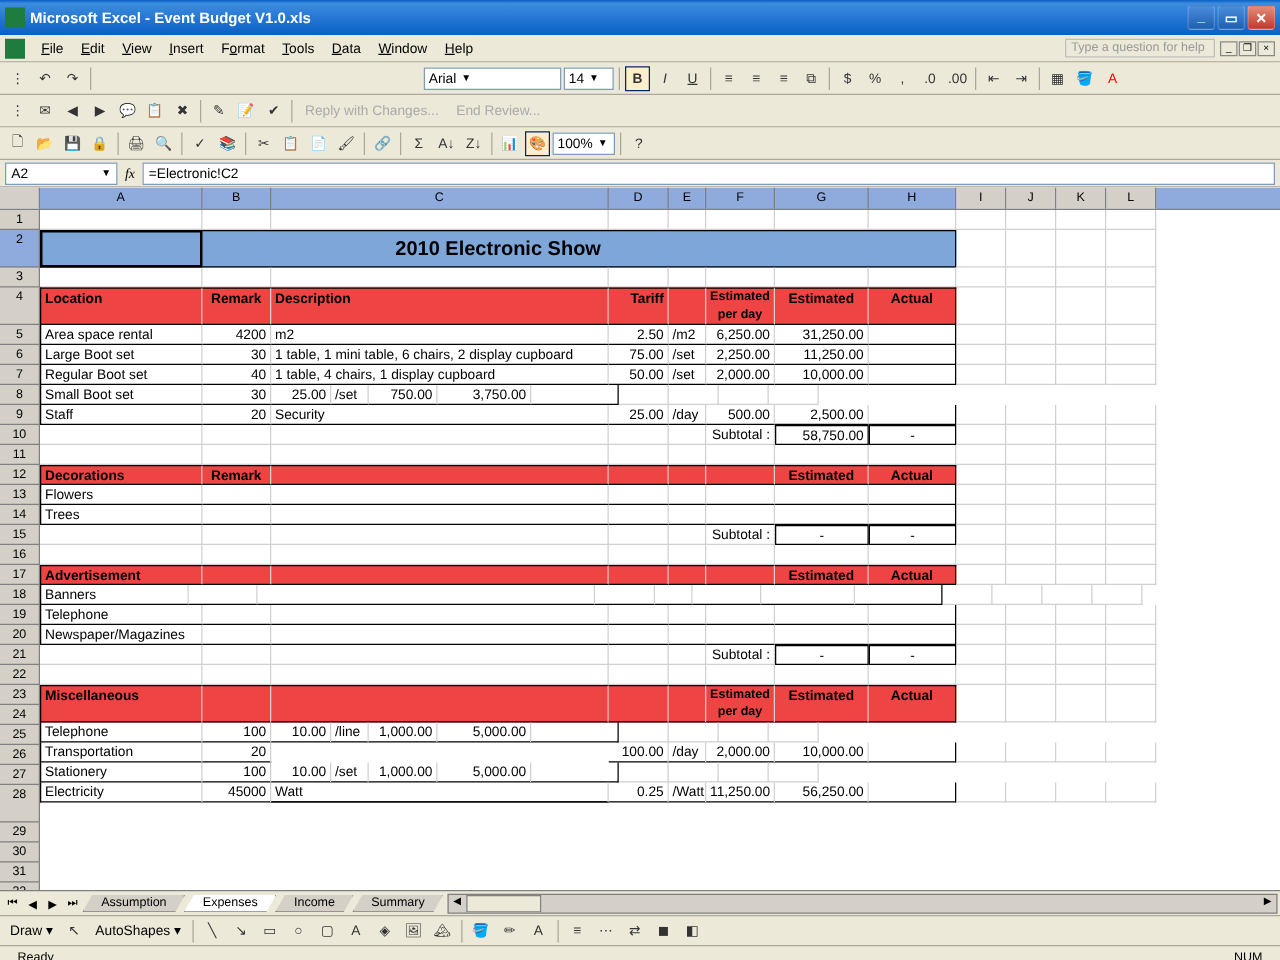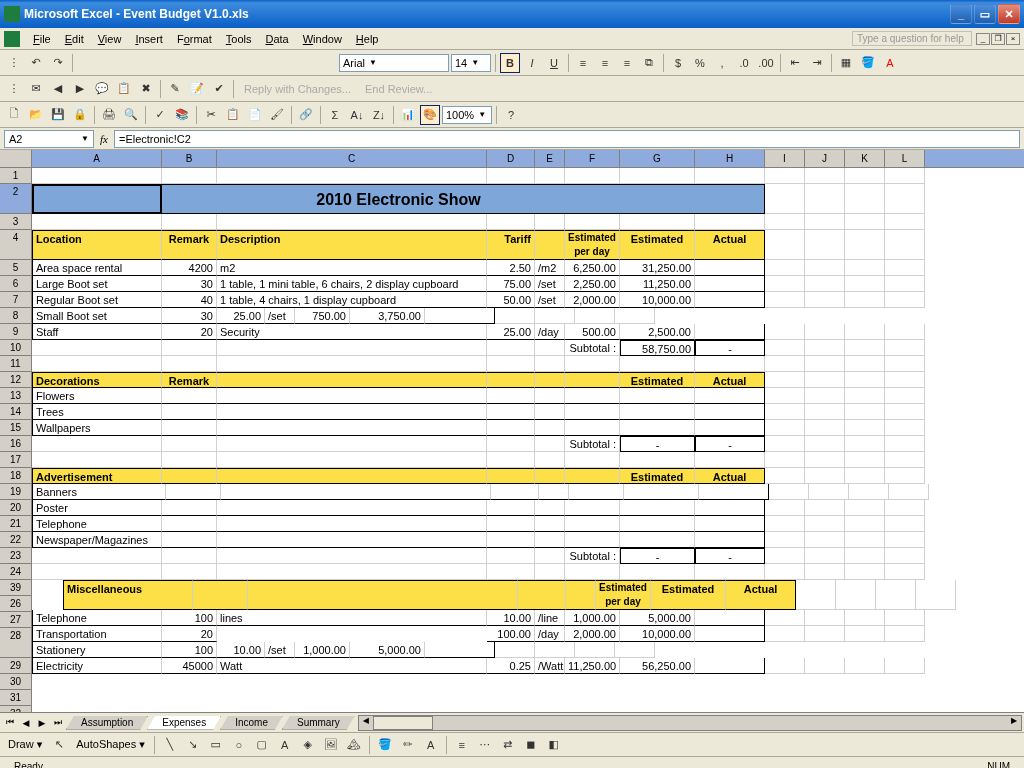--- a/index.html
+++ b/index.html
@@ -40,21 +40,21 @@
 .cell-row { display: flex; height: 16px; }
 .cell-row.tall { height: 30px; }
 .cell { border-right: 1px solid #d0d0d0; border-bottom: 1px solid #d0d0d0; padding: 0 3px; font-size: 11px; line-height: 16px; overflow: hidden; white-space: nowrap; }
 .cell.num { text-align: right; }
 .cell.ctr { text-align: center; }
 .cell.b { border: 1px solid #000; }
 .cell.bb { border-bottom: 1px solid #000; }
 .cell.bl { border-left: 1px solid #000; }
 .cell.br1 { border-right: 1px solid #000; }
 .title-cell { background: #7ea6d8; font-weight: bold; font-size: 16px; text-align: center; line-height: 30px; border: 1px solid #000; }
-.hdr-cell { background: #fde047; font-weight: bold; border-top: 1px solid #000; border-bottom: 1px solid #000; }
+.hdr-cell { background: #ef4444; font-weight: bold; border-top: 1px solid #000; border-bottom: 1px solid #000; }
 .sel-cell { border: 2px solid #000; position: absolute; pointer-events: none; }
 .sheet-tabs { background: #ece9d8; height: 20px; display: flex; align-items: center; border-top: 1px solid #808080; padding: 0 2px; }
 .tab-nav { width: 16px; height: 16px; display: flex; align-items: center; justify-content: center; cursor: pointer; font-size: 9px; }
 .sheet-tab { padding: 1px 10px; background: #fff; border: 1px solid #808080; border-top: none; margin-right: -1px; font-size: 10px; cursor: pointer; clip-path: polygon(8px 0, 100% 0, calc(100% - 8px) 100%, 0 100%); padding-left: 14px; padding-right: 14px; }
 .sheet-tab.inactive { background: #d4d0c8; }
 .hscroll { flex: 1; background: #d4d0c8; height: 16px; margin-left: 4px; border: 1px solid #808080; position: relative; }
 .hscroll-thumb { position: absolute; left: 14px; width: 60px; height: 100%; background: #ece9d8; border: 1px solid #808080; }
 .draw-bar { background: #ece9d8; height: 24px; display: flex; align-items: center; padding: 2px 4px; gap: 3px; border-top: 1px solid #aca899; }
 .status-bar { background: #ece9d8; height: 20px; display: flex; align-items: center; padding: 2px 6px; border-top: 1px solid #aca899; font-size: 10px; }
 .status-cell { padding: 0 8px; }
@@ -230,21 +230,21 @@
         <div class="row-h">15</div>
         <div class="row-h">16</div>
         <div class="row-h">17</div>
         <div class="row-h">18</div>
         <div class="row-h">19</div>
         <div class="row-h">20</div>
         <div class="row-h">21</div>
         <div class="row-h">22</div>
         <div class="row-h">23</div>
         <div class="row-h">24</div>
-        <div class="row-h">39</div>
+        <div class="row-h">25</div>
         <div class="row-h">26</div>
         <div class="row-h">27</div>
         <div class="row-h" style="height: 30px;">28</div>
         <div class="row-h">29</div>
         <div class="row-h">30</div>
         <div class="row-h">31</div>
         <div class="row-h">32</div>
       </div>
     <div class="cells" id="cells">
         <div class="cell-row">
@@ -429,34 +429,20 @@
           <div class="cell bb" style="width: 30px;"></div>
           <div class="cell bb" style="width: 55px;"></div>
           <div class="cell bb" style="width: 75px;"></div>
           <div class="cell bb br1" style="width: 70px;"></div>
           <div class="cell" style="width: 40px;"></div>
           <div class="cell" style="width: 40px;"></div>
           <div class="cell" style="width: 40px;"></div>
           <div class="cell" style="width: 40px;"></div>
         </div>
         <div class="cell-row">
-          <div class="cell bl bb" style="width: 130px;">Wallpapers</div>
-          <div class="cell bb" style="width: 55px;"></div>
-          <div class="cell bb" style="width: 270px;"></div>
-          <div class="cell bb" style="width: 48px;"></div>
-          <div class="cell bb" style="width: 30px;"></div>
-          <div class="cell bb" style="width: 55px;"></div>
-          <div class="cell bb" style="width: 75px;"></div>
-          <div class="cell bb br1" style="width: 70px;"></div>
-          <div class="cell" style="width: 40px;"></div>
-          <div class="cell" style="width: 40px;"></div>
-          <div class="cell" style="width: 40px;"></div>
-          <div class="cell" style="width: 40px;"></div>
-        </div>
-        <div class="cell-row">
           <div class="cell" style="width: 130px;"></div>
           <div class="cell" style="width: 55px;"></div>
           <div class="cell" style="width: 270px;"></div>
           <div class="cell" style="width: 48px;"></div>
           <div class="cell" style="width: 30px;"></div>
           <div class="cell num" style="width: 55px;">Subtotal :</div>
           <div class="cell ctr b" style="width: 75px;">-</div>
           <div class="cell ctr b" style="width: 70px;">-</div>
           <div class="cell" style="width: 40px;"></div>
           <div class="cell" style="width: 40px;"></div>
@@ -485,76 +471,62 @@
           <div class="cell hdr-cell" style="width: 30px;"></div>
           <div class="cell hdr-cell" style="width: 55px;"></div>
           <div class="cell hdr-cell ctr" style="width: 75px;">Estimated</div>
           <div class="cell hdr-cell ctr br1" style="width: 70px;">Actual</div>
           <div class="cell" style="width: 40px;"></div>
           <div class="cell" style="width: 40px;"></div>
           <div class="cell" style="width: 40px;"></div>
           <div class="cell" style="width: 40px;"></div>
         </div>
         <div class="cell-row">
-          <div class="cell bl bb" style="width: 134px;">Banners</div>
+          <div class="cell bl bb" style="width: 119px;">Banners</div>
           <div class="cell bb" style="width: 55px;"></div>
           <div class="cell bb" style="width: 270px;"></div>
           <div class="cell bb" style="width: 48px;"></div>
           <div class="cell bb" style="width: 30px;"></div>
           <div class="cell bb" style="width: 55px;"></div>
           <div class="cell bb" style="width: 75px;"></div>
           <div class="cell bb br1" style="width: 70px;"></div>
           <div class="cell" style="width: 40px;"></div>
           <div class="cell" style="width: 40px;"></div>
           <div class="cell" style="width: 40px;"></div>
           <div class="cell" style="width: 40px;"></div>
         </div>
         <div class="cell-row">
-          <div class="cell bl bb" style="width: 130px;">Poster</div>
+          <div class="cell bl bb" style="width: 130px;">Telephone</div>
           <div class="cell bb" style="width: 55px;"></div>
           <div class="cell bb" style="width: 270px;"></div>
           <div class="cell bb" style="width: 48px;"></div>
           <div class="cell bb" style="width: 30px;"></div>
           <div class="cell bb" style="width: 55px;"></div>
           <div class="cell bb" style="width: 75px;"></div>
           <div class="cell bb br1" style="width: 70px;"></div>
           <div class="cell" style="width: 40px;"></div>
           <div class="cell" style="width: 40px;"></div>
           <div class="cell" style="width: 40px;"></div>
           <div class="cell" style="width: 40px;"></div>
         </div>
         <div class="cell-row">
-          <div class="cell bl bb" style="width: 130px;">Telephone</div>
+          <div class="cell bl bb" style="width: 130px;">Newspaper/Magazines</div>
           <div class="cell bb" style="width: 55px;"></div>
           <div class="cell bb" style="width: 270px;"></div>
           <div class="cell bb" style="width: 48px;"></div>
           <div class="cell bb" style="width: 30px;"></div>
           <div class="cell bb" style="width: 55px;"></div>
           <div class="cell bb" style="width: 75px;"></div>
           <div class="cell bb br1" style="width: 70px;"></div>
           <div class="cell" style="width: 40px;"></div>
           <div class="cell" style="width: 40px;"></div>
           <div class="cell" style="width: 40px;"></div>
           <div class="cell" style="width: 40px;"></div>
         </div>
         <div class="cell-row">
-          <div class="cell bl bb" style="width: 130px;">Newspaper/Magazines</div>
-          <div class="cell bb" style="width: 55px;"></div>
-          <div class="cell bb" style="width: 270px;"></div>
-          <div class="cell bb" style="width: 48px;"></div>
-          <div class="cell bb" style="width: 30px;"></div>
-          <div class="cell bb" style="width: 55px;"></div>
-          <div class="cell bb" style="width: 75px;"></div>
-          <div class="cell bb br1" style="width: 70px;"></div>
-          <div class="cell" style="width: 40px;"></div>
-          <div class="cell" style="width: 40px;"></div>
-          <div class="cell" style="width: 40px;"></div>
-          <div class="cell" style="width: 40px;"></div>
-        </div>
-        <div class="cell-row">
           <div class="cell" style="width: 130px;"></div>
           <div class="cell" style="width: 55px;"></div>
           <div class="cell" style="width: 270px;"></div>
           <div class="cell" style="width: 48px;"></div>
           <div class="cell" style="width: 30px;"></div>
           <div class="cell num" style="width: 55px;">Subtotal :</div>
           <div class="cell ctr b" style="width: 75px;">-</div>
           <div class="cell ctr b" style="width: 70px;">-</div>
           <div class="cell" style="width: 40px;"></div>
           <div class="cell" style="width: 40px;"></div>
@@ -568,38 +540,37 @@
           <div class="cell" style="width: 48px;"></div>
           <div class="cell" style="width: 30px;"></div>
           <div class="cell" style="width: 55px;"></div>
           <div class="cell" style="width: 75px;"></div>
           <div class="cell" style="width: 70px;"></div>
           <div class="cell" style="width: 40px;"></div>
           <div class="cell" style="width: 40px;"></div>
           <div class="cell" style="width: 40px;"></div>
           <div class="cell" style="width: 40px;"></div>
         </div>
-        <div class="cell-row tall" style="height: 30px; margin-left: 31px;">
+        <div class="cell-row tall" style="height: 30px;">
           <div class="cell hdr-cell bl" style="width: 130px;">Miscellaneous</div>
           <div class="cell hdr-cell" style="width: 55px;"></div>
           <div class="cell hdr-cell" style="width: 270px;"></div>
           <div class="cell hdr-cell" style="width: 48px;"></div>
           <div class="cell hdr-cell" style="width: 30px;"></div>
           <div class="cell hdr-cell ctr" style="width: 55px; line-height: 14px; white-space: normal; font-size: 10px;">Estimated per day</div>
           <div class="cell hdr-cell ctr" style="width: 75px;">Estimated</div>
           <div class="cell hdr-cell ctr br1" style="width: 70px;">Actual</div>
           <div class="cell" style="width: 40px;"></div>
           <div class="cell" style="width: 40px;"></div>
           <div class="cell" style="width: 40px;"></div>
           <div class="cell" style="width: 40px;"></div>
         </div>
         <div class="cell-row">
           <div class="cell bl bb" style="width: 130px;">Telephone</div>
           <div class="cell num bb" style="width: 55px;">100</div>
-          <div class="cell bb" style="width: 270px;">lines</div>
           <div class="cell num bb" style="width: 48px;">10.00</div>
           <div class="cell bb" style="width: 30px;">/line</div>
           <div class="cell num bb" style="width: 55px;">1,000.00</div>
           <div class="cell num bb" style="width: 75px;">5,000.00</div>
           <div class="cell br1 bb" style="width: 70px;"></div>
           <div class="cell" style="width: 40px;"></div>
           <div class="cell" style="width: 40px;"></div>
           <div class="cell" style="width: 40px;"></div>
           <div class="cell" style="width: 40px;"></div>
         </div>

